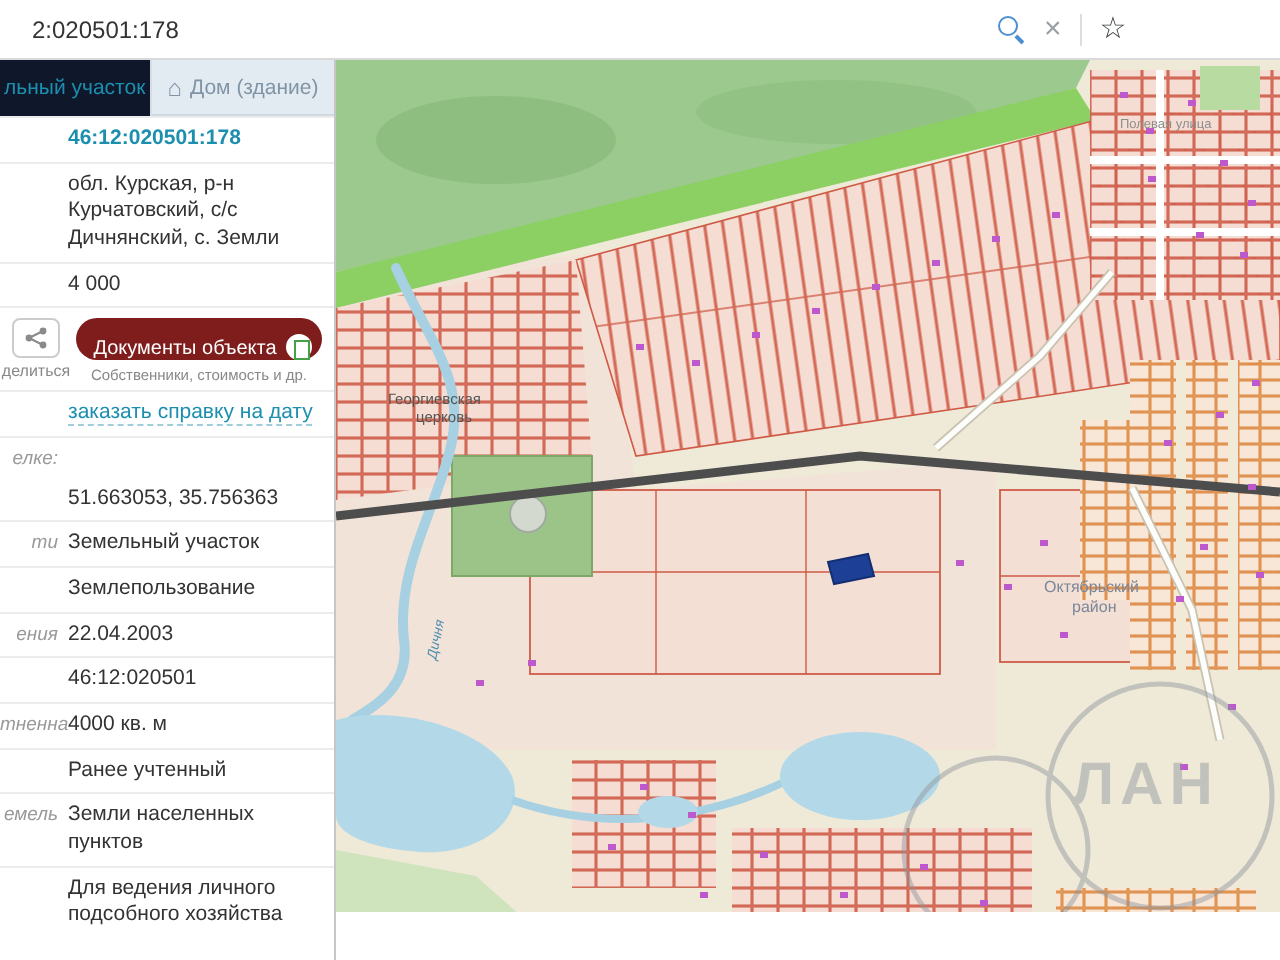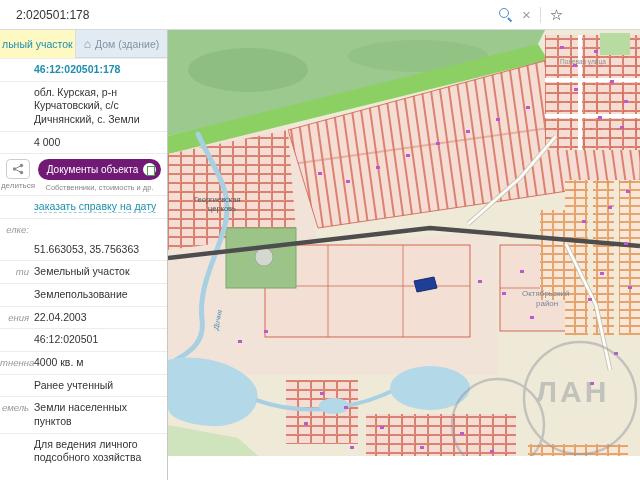--- a/index.html
+++ b/index.html
@@ -21,21 +21,21 @@
             background: #4d8fd1; transform: rotate(45deg); transform-origin: left center; }
   .clear { font-size: 15px; color: #98a0a6; cursor: pointer; line-height: 1; }
   .tb-div { width: 1px; height: 16px; background: #ddd; }
   .star { font-size: 15px; color: #3c4043; cursor: pointer; line-height: 1; }
 
   
   .panel { position: absolute; top: 30px; left: 0; width: 168px; height: 450px; background: #fff;
            border-right: 1px solid #c6c6c6; z-index: 5; display: flex; flex-direction: column;
            overflow: hidden; font-size: 10.5px; color: #333; }
   .tabs { display: flex; height: 28px; flex: none; }
-  .tab-active { flex: 0 0 76px; background: #fef9c3; color: #1d8fae; display: flex; align-items: center;
+  .tab-active { flex: 0 0 76px; background: #0f172a; color: #1d8fae; display: flex; align-items: center;
            padding-left: 2px; font-size: 10.5px; border-right: 1px solid #d5dee6; cursor: pointer;
            white-space: nowrap; overflow: hidden; }
   .tab-inactive { flex: 1; background: #e3ebf2; color: #8094a6; display: flex; align-items: center;
            justify-content: center; gap: 4px; font-size: 10.5px; border-bottom: 1px solid #cfd9e2;
            cursor: pointer; white-space: nowrap; }
   .house-ic { font-size: 12px; line-height: 1; }
 
   .p-row { display: flex; border-top: 1px solid #ececec; padding: 4px 6px 4px 0; align-items: flex-start; }
   .p-row:first-of-type { border-top: none; }
   .lbl { flex: 0 0 34px; text-align: right; color: #999; font-size: 9.5px; padding-right: 5px;
@@ -45,22 +45,22 @@
   .link-teal { color: #1d8fae; text-decoration: none; border-bottom: 1px dashed #9fcddb; cursor: pointer; }
   .link-green { color: #3aa65c; text-decoration: none; border-bottom: 1px dashed #a9d8b8; cursor: pointer;
          font-size: 10px; }
 
   .actions { padding: 5px 4px 3px 0; }
   .share-wrap { flex: 0 0 36px; display: flex; flex-direction: column; align-items: center; }
   .share-btn { width: 24px; height: 20px; border: 1px solid #ccc; border-radius: 4px; background: #fff;
          display: flex; align-items: center; justify-content: center; cursor: pointer; }
   .share-cap { font-size: 8px; color: #888; margin-top: 2px; white-space: nowrap; }
   .doc-wrap { flex: 1; display: flex; flex-direction: column; align-items: center; }
-  .doc-btn { background: #701a75; color: #fff; border: none; border-radius: 11px; height: 21px;
-         font-size: 10px; display: flex; align-items: center; gap: 5px; padding: 0 5px 0 9px;
+  .doc-btn { background: #7f1d1d; color: #fff; border: none; border-radius: 11px; height: 21px;
+         font-size: 10px; display: flex; align-items: flex-end; gap: 5px; padding: 0 5px 0 9px;
          cursor: pointer; font-family: inherit; white-space: nowrap; }
   .doc-ic { width: 13px; height: 13px; border-radius: 50%; background: #fff; position: relative; flex: none; }
   .doc-ic::after { content: ""; position: absolute; left: 3.5px; top: 2.5px; width: 6px; height: 8px;
          border: 1px solid #43a047; background: #fff; }
   .doc-cap { font-size: 7.5px; color: #888; margin-top: 3px; white-space: nowrap; }
 
   
   .map { position: absolute; top: 30px; left: 168px; width: 472px; height: 426px; overflow: hidden;
          background: #a21caf; }
   .map-svg { display: block; width: 472px; height: 450px; }

